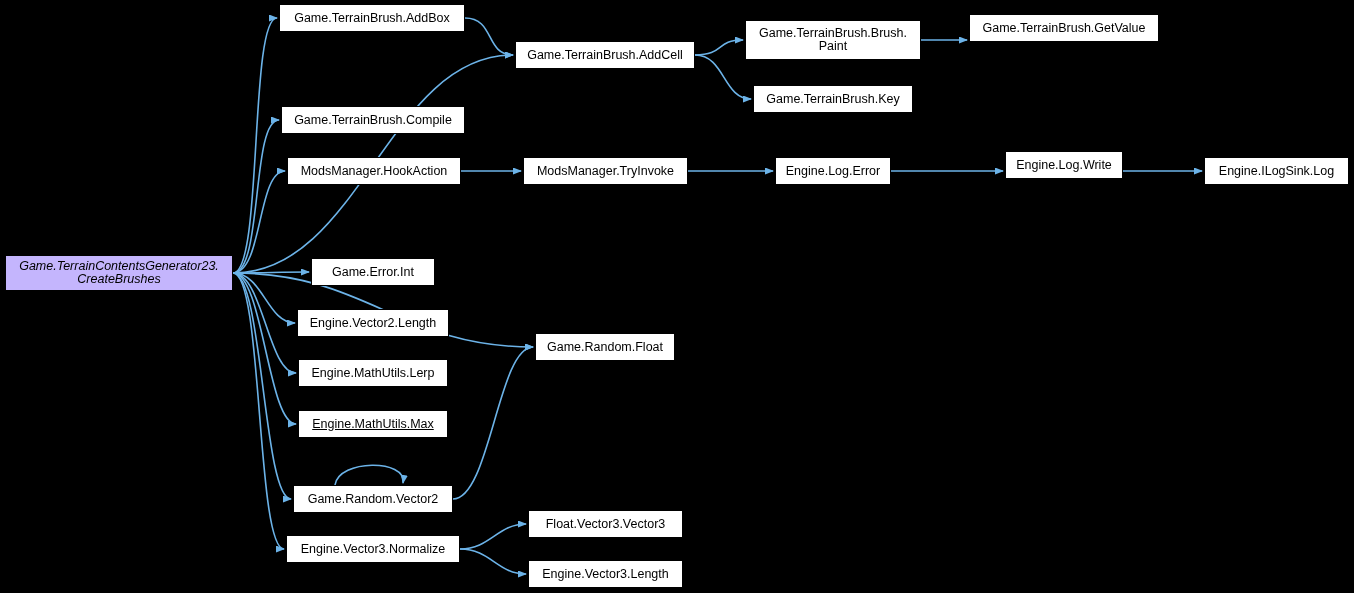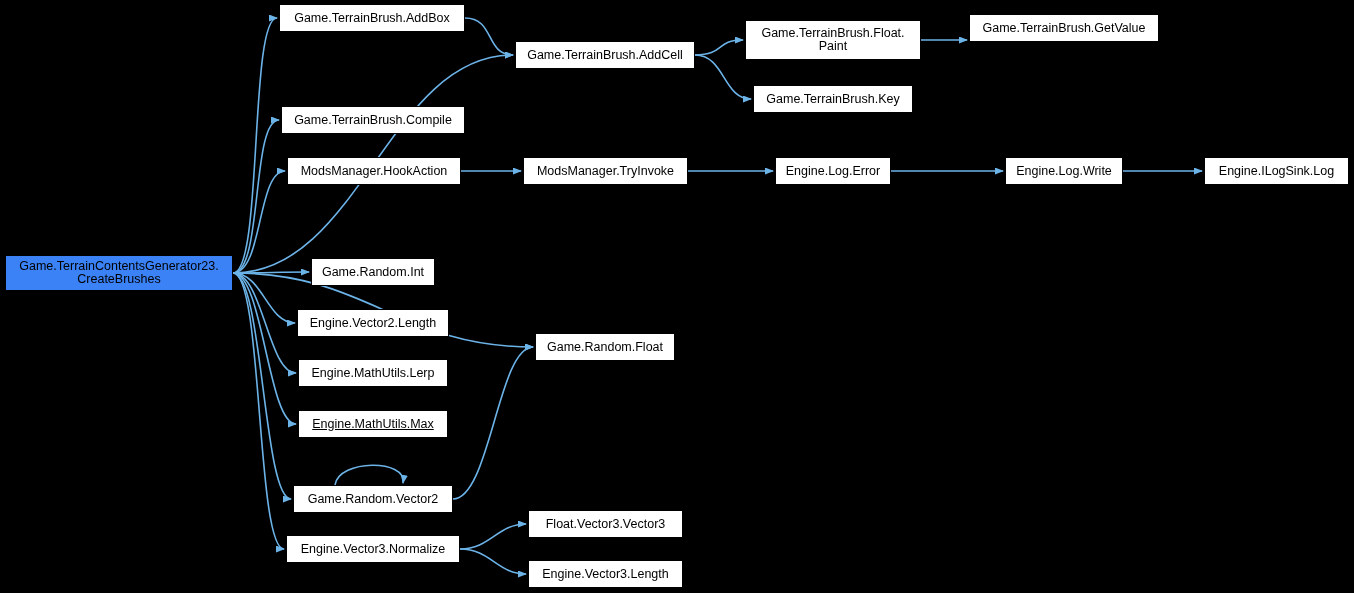--- a/index.html
+++ b/index.html
@@ -31,21 +31,22 @@
     font-size: 12.5px;
     line-height: 13px;
     display: flex;
     align-items: center;
     justify-content: center;
     text-align: center;
     white-space: pre-line;
     padding: 0 3px;
   }
   .node.root {
-    background: #3b82f6;
+    background: #c4b5fd;
+    font-style: italic;
   }
 </style>
 </head>
 <body>
 
 <div id="canvas-wrap">
   <svg id="edges" xmlns="http://www.w3.org/2000/svg">
     <defs>
       <marker id="arrow" markerWidth="9" markerHeight="7" refX="8" refY="3.5" orient="auto" markerUnits="userSpaceOnUse">
         <polygon points="0,0 9,3.5 0,7" fill="#6cb3e8"></polygon>
@@ -75,31 +76,31 @@
         <path d="M 335 485 C 339 459, 407 459, 403 483"></path>
         <path d="M 460 549 C 490.6 549, 497.4 524, 526 524"></path>
         <path d="M 460 549 C 490.6 549, 497.4 574, 526 574"></path>
       </g>
   </svg>
   <div id="node-layer">
       <div class="node root" style="left: 5px; top: 255px; width: 228px; height: 36px;"><span>Game.TerrainContentsGenerator23.
 CreateBrushes</span></div>
       <div class="node" style="left: 279px; top: 4px; width: 186px; height: 28px;"><span>Game.TerrainBrush.AddBox</span></div>
       <div class="node" style="left: 515px; top: 41px; width: 180px; height: 28px;"><span>Game.TerrainBrush.AddCell</span></div>
-      <div class="node" style="left: 745px; top: 20px; width: 176px; height: 40px;"><span>Game.TerrainBrush.Float.
+      <div class="node" style="left: 745px; top: 20px; width: 176px; height: 40px;"><span>Game.TerrainBrush.Brush.
 Paint</span></div>
       <div class="node" style="left: 969px; top: 14px; width: 190px; height: 28px;"><span>Game.TerrainBrush.GetValue</span></div>
       <div class="node" style="left: 753px; top: 85px; width: 160px; height: 28px;"><span>Game.TerrainBrush.Key</span></div>
       <div class="node" style="left: 281px; top: 106px; width: 184px; height: 28px;"><span>Game.TerrainBrush.Compile</span></div>
       <div class="node" style="left: 287px; top: 157px; width: 174px; height: 28px;"><span>ModsManager.HookAction</span></div>
       <div class="node" style="left: 523px; top: 157px; width: 165px; height: 28px;"><span>ModsManager.TryInvoke</span></div>
       <div class="node" style="left: 775px; top: 157px; width: 116px; height: 28px;"><span>Engine.Log.Error</span></div>
-      <div class="node" style="left: 1005px; top: 157px; width: 118px; height: 28px;"><span>Engine.Log.Write</span></div>
+      <div class="node" style="left: 1005px; top: 151px; width: 118px; height: 28px;"><span>Engine.Log.Write</span></div>
       <div class="node" style="left: 1204px; top: 157px; width: 145px; height: 28px;"><span>Engine.ILogSink.Log</span></div>
-      <div class="node" style="left: 311px; top: 258px; width: 124px; height: 28px;"><span>Game.Random.Int</span></div>
+      <div class="node" style="left: 311px; top: 258px; width: 124px; height: 28px;"><span>Game.Error.Int</span></div>
       <div class="node" style="left: 297px; top: 309px; width: 152px; height: 28px;"><span>Engine.Vector2.Length</span></div>
       <div class="node" style="left: 535px; top: 333px; width: 140px; height: 28px;"><span>Game.Random.Float</span></div>
       <div class="node" style="left: 298px; top: 359px; width: 150px; height: 28px;"><span>Engine.MathUtils.Lerp</span></div>
       <div class="node" style="left: 298px; top: 410px; width: 150px; height: 28px; text-decoration: underline;"><span>Engine.MathUtils.Max</span></div>
       <div class="node" style="left: 293px; top: 485px; width: 160px; height: 28px;"><span>Game.Random.Vector2</span></div>
       <div class="node" style="left: 528px; top: 510px; width: 155px; height: 28px;"><span>Float.Vector3.Vector3</span></div>
       <div class="node" style="left: 286px; top: 535px; width: 174px; height: 28px;"><span>Engine.Vector3.Normalize</span></div>
       <div class="node" style="left: 528px; top: 560px; width: 155px; height: 28px;"><span>Engine.Vector3.Length</span></div>
     </div>
 </div>

